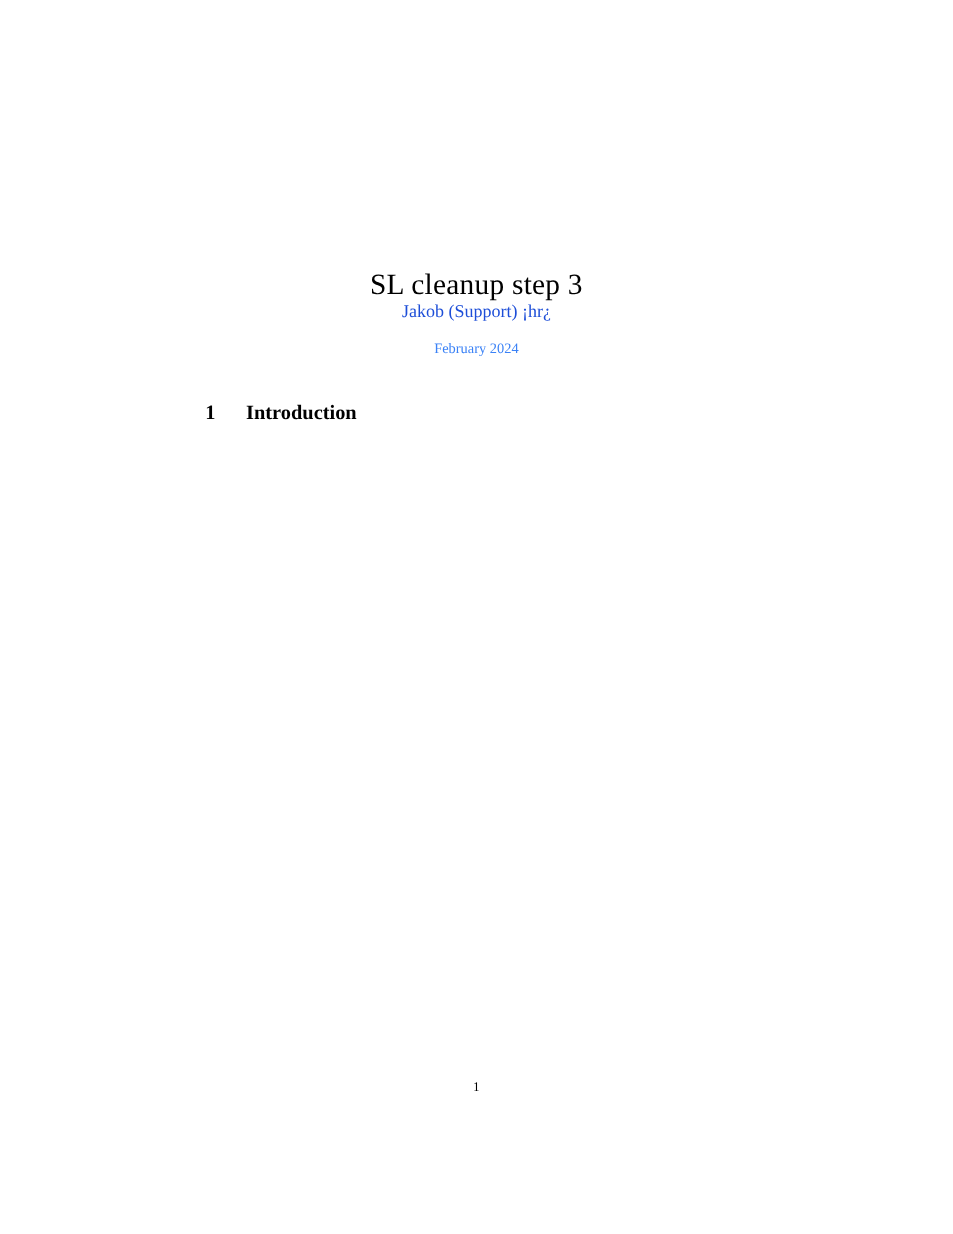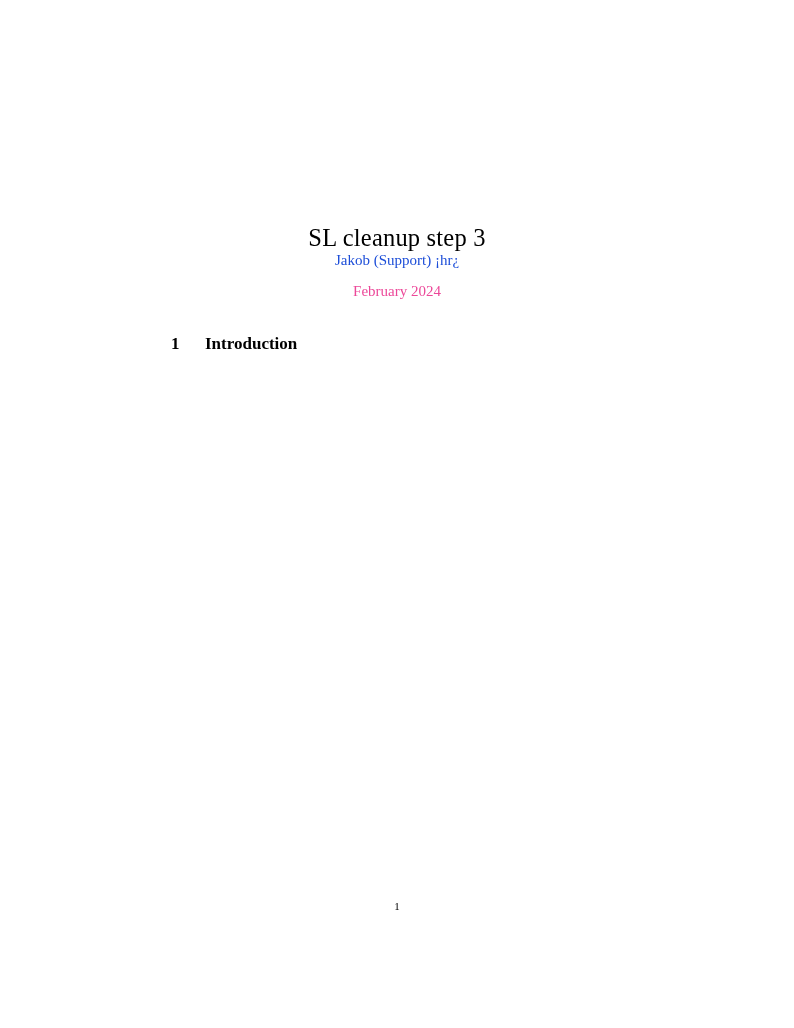--- a/index.html
+++ b/index.html
@@ -46,23 +46,23 @@
     font-family: "Liberation Serif", serif;
     color: #1d4ed8;
   }
 
   .doc-date {
     position: absolute;
     top: 283px;
     left: 0;
     width: 794px;
     text-align: center;
-    font-size: 15px;
+    font-size: 12px;
     font-family: "Liberation Serif", serif;
-    color: #ec4899;
+    color: #3b82f6;
   }
 
   .section-heading {
     position: absolute;
     top: 334px;
     left: 171px;
     font-size: 17px;
     font-weight: bold;
     font-family: "Liberation Serif", serif;
     color: #000000;

